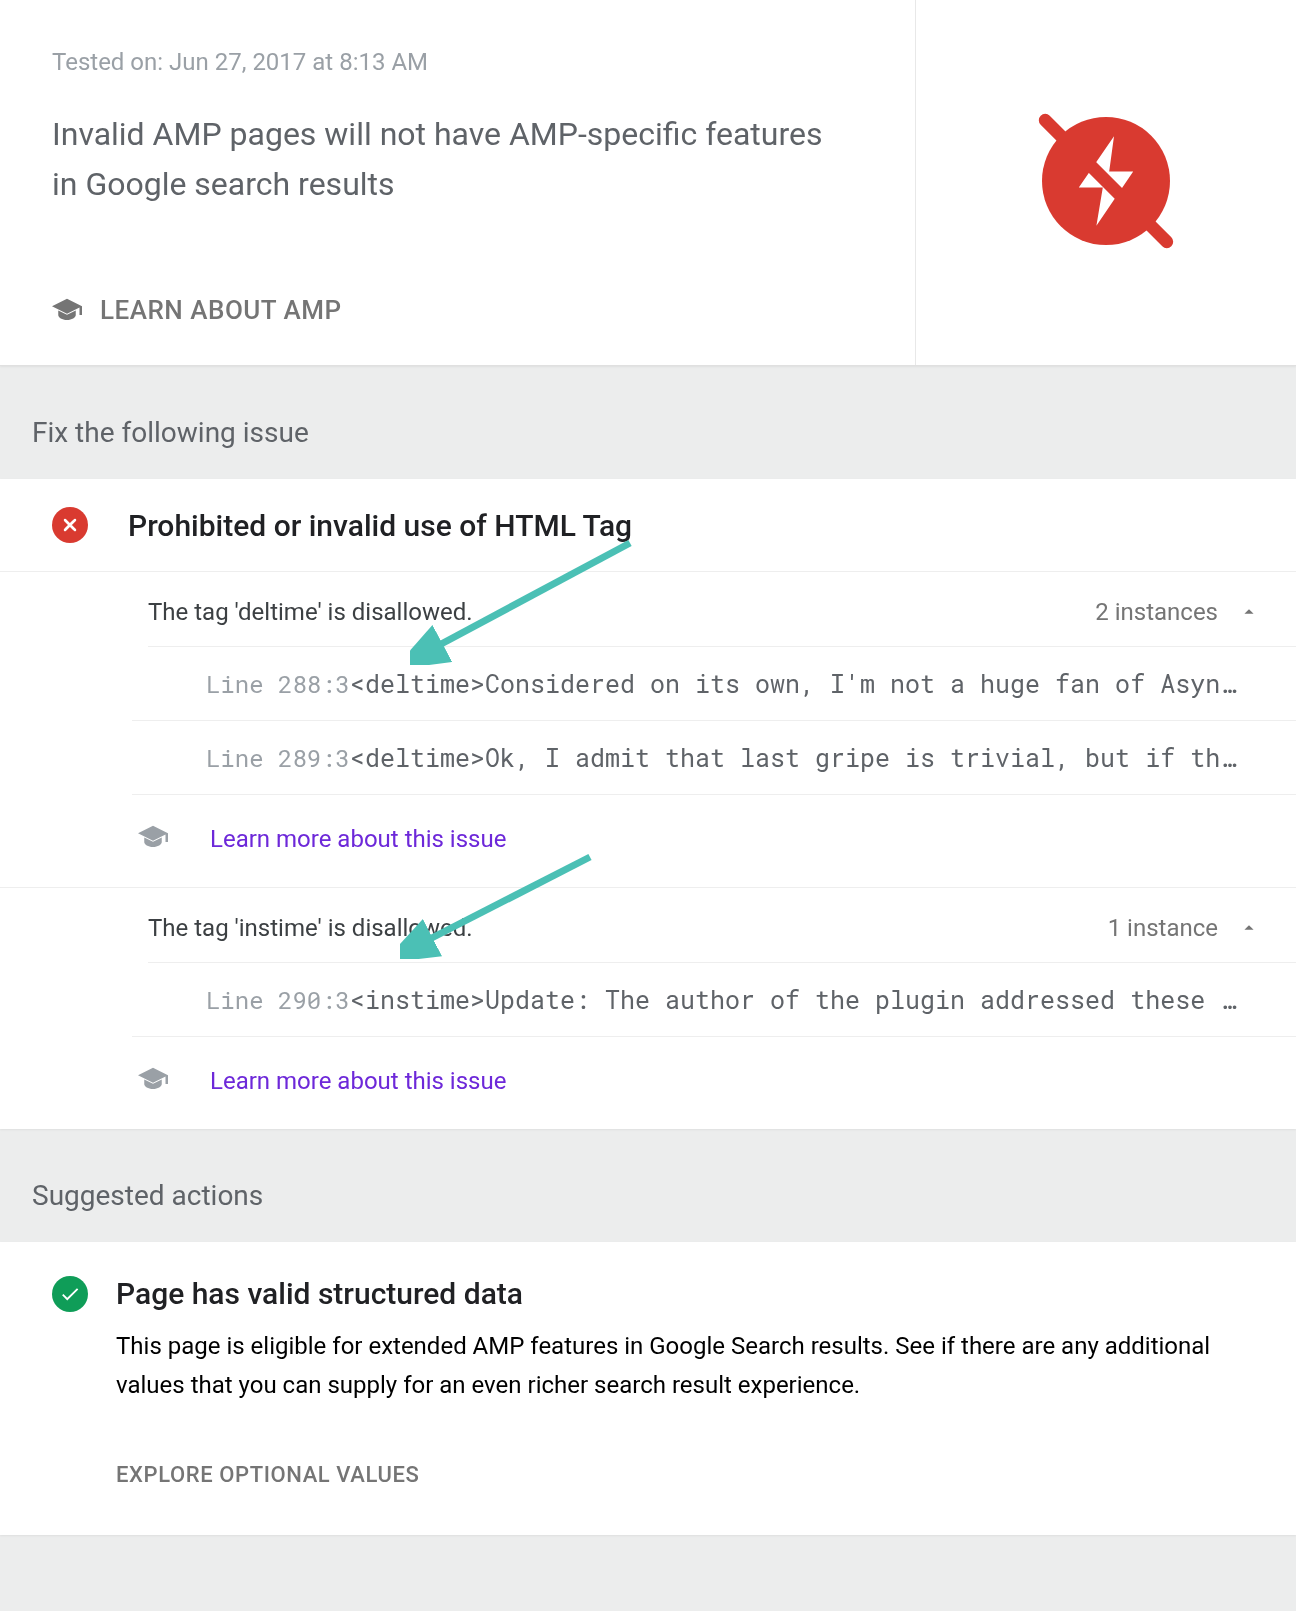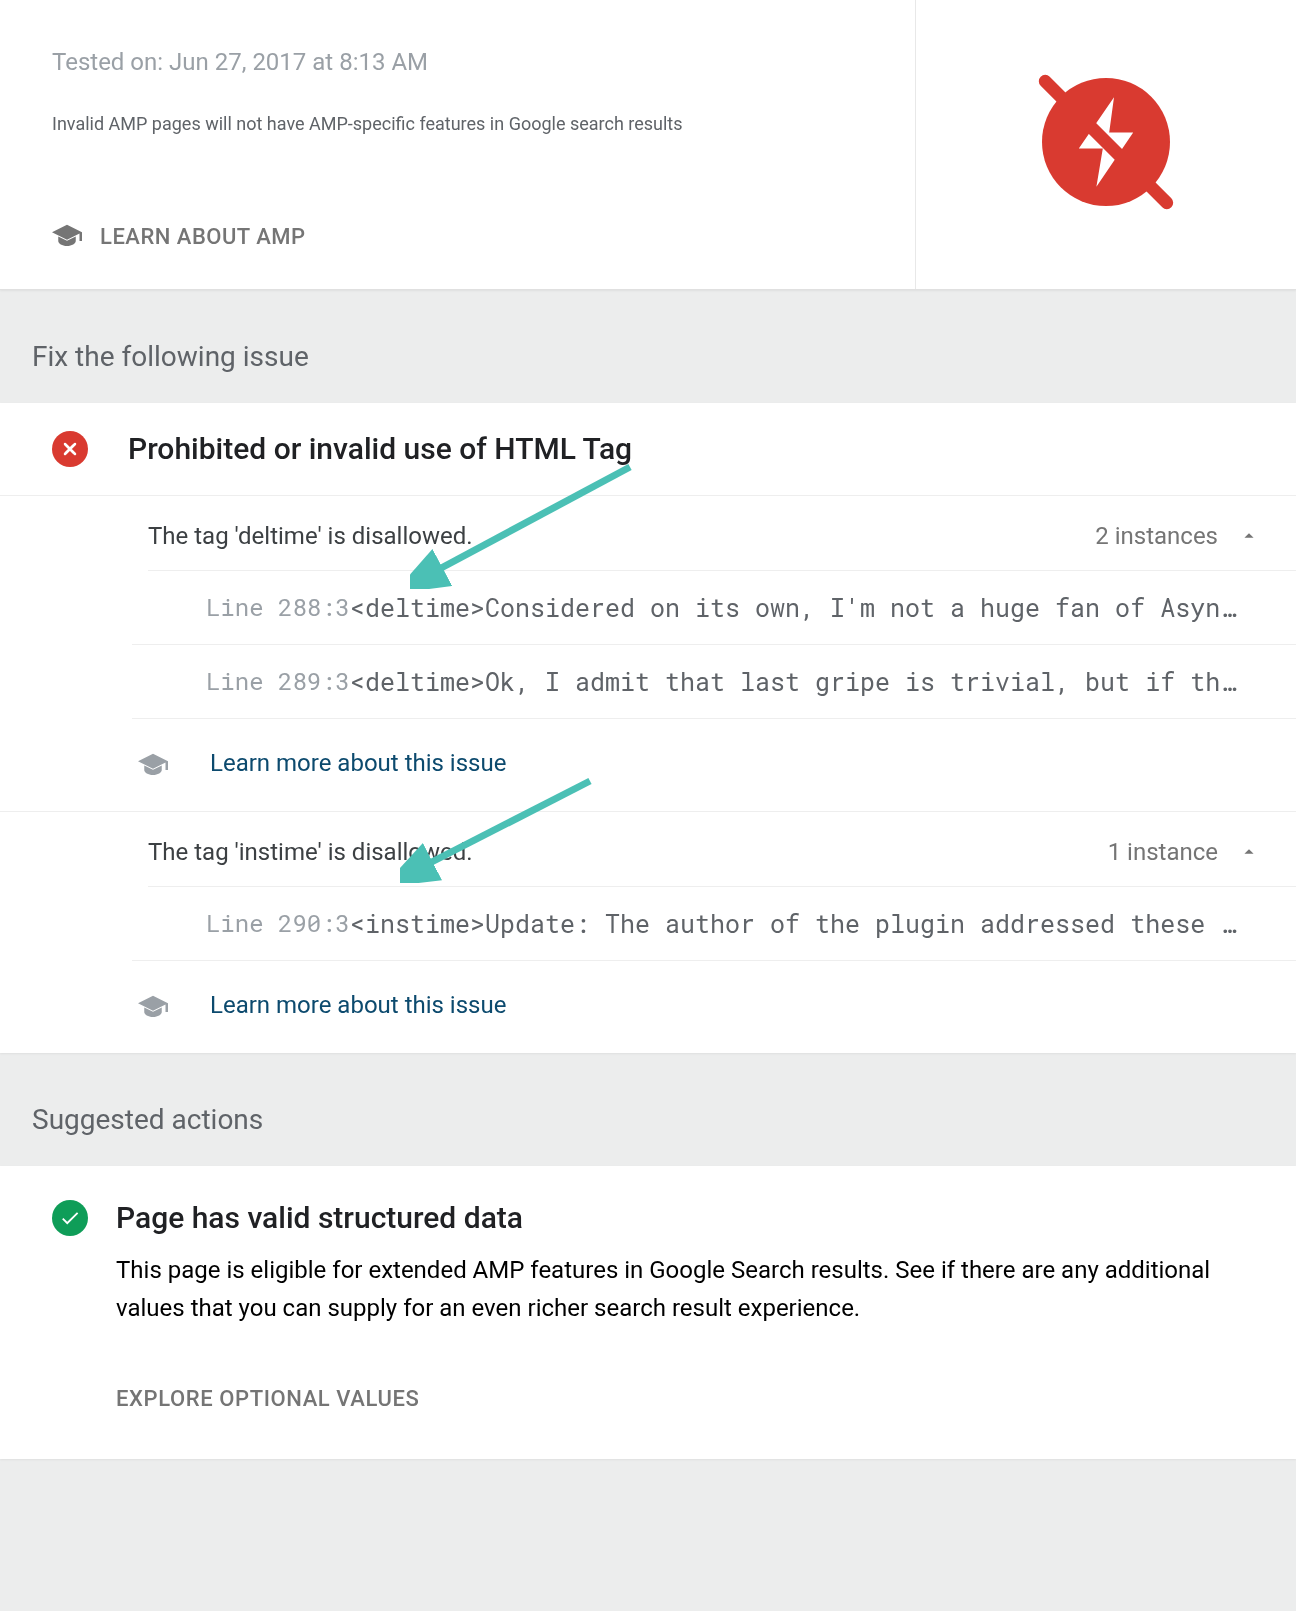--- a/index.html
+++ b/index.html
@@ -31,31 +31,31 @@
     margin-bottom: 34px;
   }
   .h-title {
     color: #d93a30;
     font-size: 55px;
     font-weight: 500;
     margin-bottom: 14px;
   }
   .h-sub {
     color: #5f6368;
-    font-size: 18px;
+    font-size: 32px;
     line-height: 1.55;
     max-width: 800px;
   }
   .learn-amp {
     display: flex;
     align-items: center;
     gap: 18px;
     margin-top: 86px;
     color: #757575;
-    font-size: 22px;
+    font-size: 26px;
     font-weight: 500;
     letter-spacing: .5px;
     cursor: pointer;
   }
   .header-right {
     width: 380px;
     display: flex;
     align-items: center;
     justify-content: center;
   }
@@ -116,24 +116,24 @@
     color: #5f6368;
     font-size: 25px;
     font-family: "Roboto Mono", Menlo, Consolas, monospace;
     white-space: nowrap;
     overflow: hidden;
     text-overflow: ellipsis;
     flex: 1;
   }
   .learn-more-row {
     display: flex;
-    align-items: flex-end;
+    align-items: flex-start;
     gap: 42px;
     padding: 30px 0 34px 6px;
-    color: #0c4a6e;
+    color: #6d28d9;
     font-size: 24px;
     cursor: pointer;
   }
   .hr-full { border: none; border-top: 1px solid #eee; margin-left: -132px; }
   
   .suggest-card { padding: 0; }
   .suggest-row {
     display: flex;
     gap: 28px;
     padding: 34px 52px 18px 52px;

